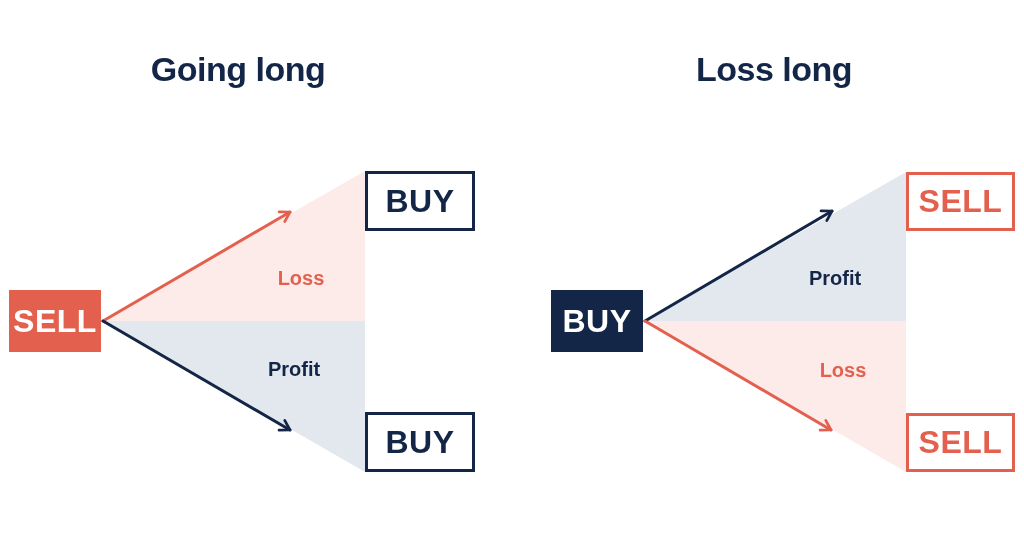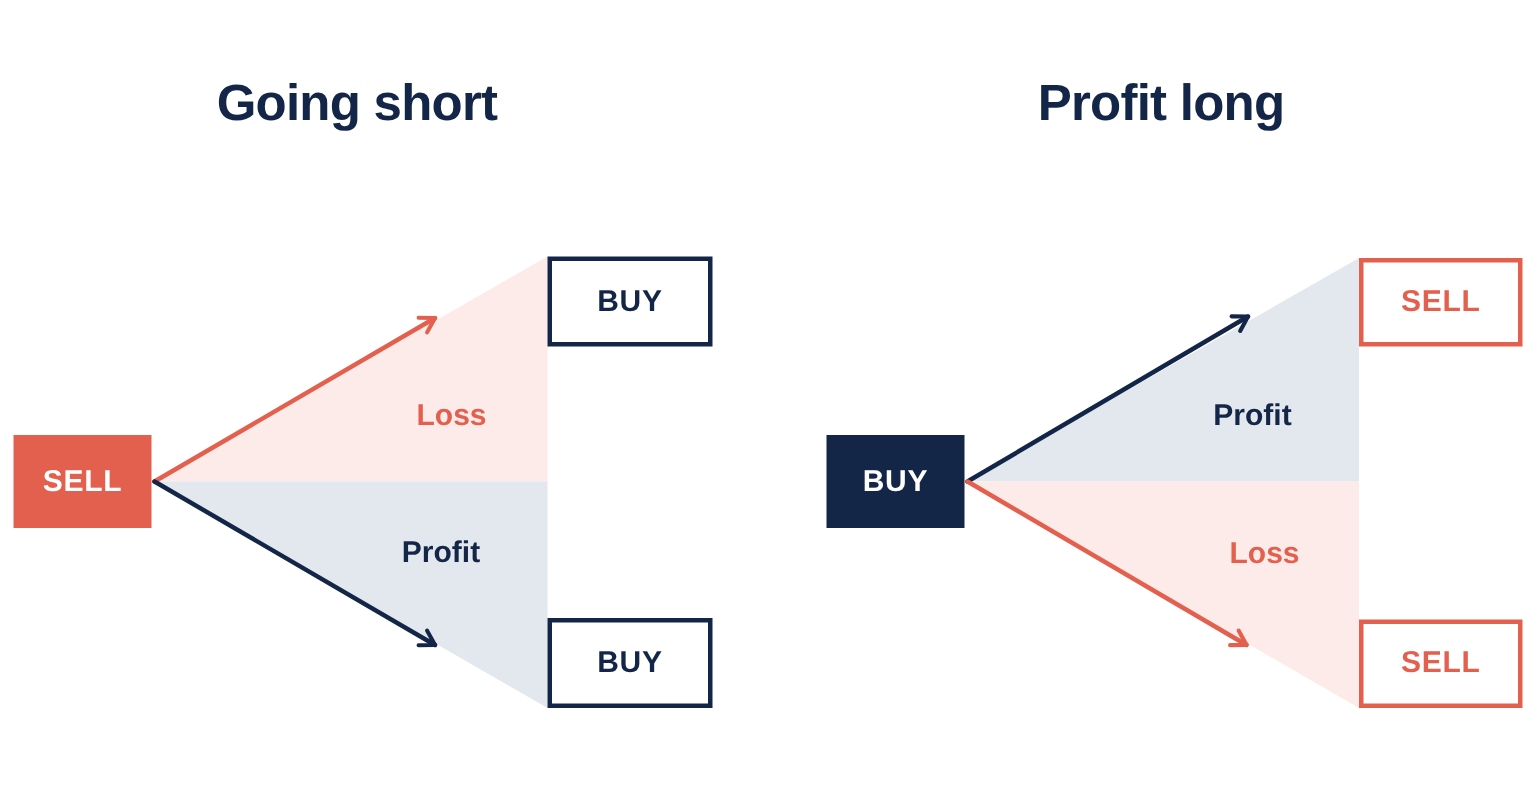--- a/index.html
+++ b/index.html
@@ -36,21 +36,21 @@
     font-size: 34px; font-weight: 700;
     letter-spacing: -0.5px;
     color: var(--navy);
   }
   .title-left  { left: 78px; }
   .title-right { left: 614px; }
 
   .node-box {
     position: absolute;
     display: flex; align-items: center; justify-content: center;
-    font-size: 20px; font-weight: 700; letter-spacing: 0.5px;
+    font-size: 32px; font-weight: 700; letter-spacing: 0.5px;
     background: var(--background);
   }
   .box-filled-salmon { background: var(--salmon); color: #ffffff; }
   .box-filled-navy   { background: var(--navy);   color: #ffffff; }
   .box-outline-navy   { border: 3px solid var(--navy);   color: var(--navy); }
   .box-outline-salmon { border: 3px solid var(--salmon); color: var(--salmon); }
 
   .sell-origin { left: 9px;   top: 290px; width: 92px;  height: 62px; }
   .buy-origin  { left: 551px; top: 290px; width: 92px;  height: 62px; }
   .buy-top     { left: 365px; top: 171px; width: 110px; height: 60px; }
@@ -90,22 +90,22 @@
     <polygon class="tri-gray" points="103,321 365,321 365,472"></polygon>
     <line class="arrow-line stroke-salmon" x1="103" y1="321" x2="290" y2="212" marker-end="url(#ah-salmon)"></line>
     <line class="arrow-line stroke-navy" x1="103" y1="321" x2="290" y2="430" marker-end="url(#ah-navy)"></line>
 
     <polygon class="tri-gray" points="645,321 906,172 906,321"></polygon>
     <polygon class="tri-pink" points="645,321 906,321 906,472"></polygon>
     <line class="arrow-line stroke-navy" x1="645" y1="321" x2="832" y2="211" marker-end="url(#ah-navy)"></line>
     <line class="arrow-line stroke-salmon" x1="645" y1="321" x2="831" y2="430" marker-end="url(#ah-salmon)"></line>
   </svg>
 
-  <div class="panel-title title-left">Going short</div>
-  <div class="panel-title title-right">Profit long</div>
+  <div class="panel-title title-left">Going long</div>
+  <div class="panel-title title-right">Loss long</div>
 
   <div class="node-box box-filled-salmon sell-origin">
     <span>SELL</span>
   </div>
   <div class="node-box box-outline-navy buy-top">
     <span>BUY</span>
   </div>
   <div class="node-box box-outline-navy buy-bottom">
     <span>BUY</span>
   </div>

